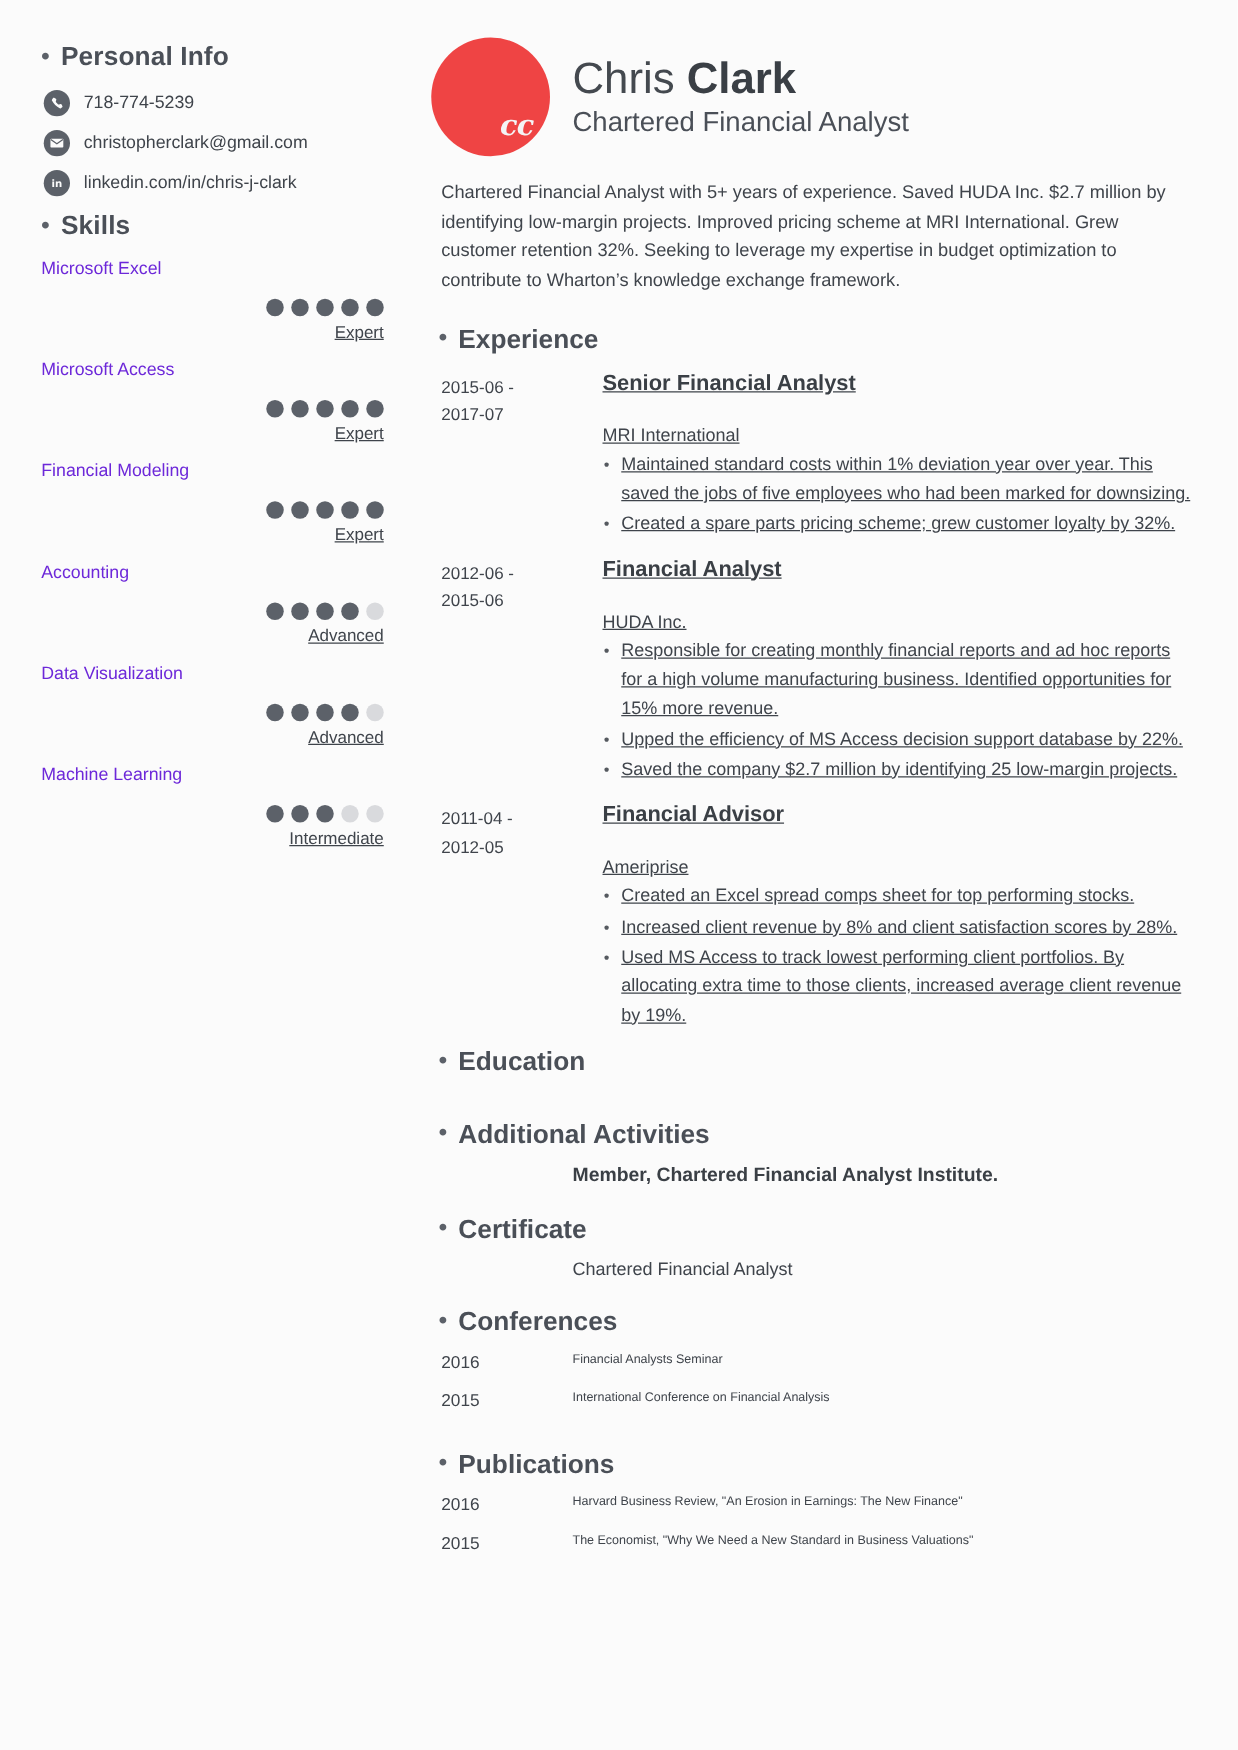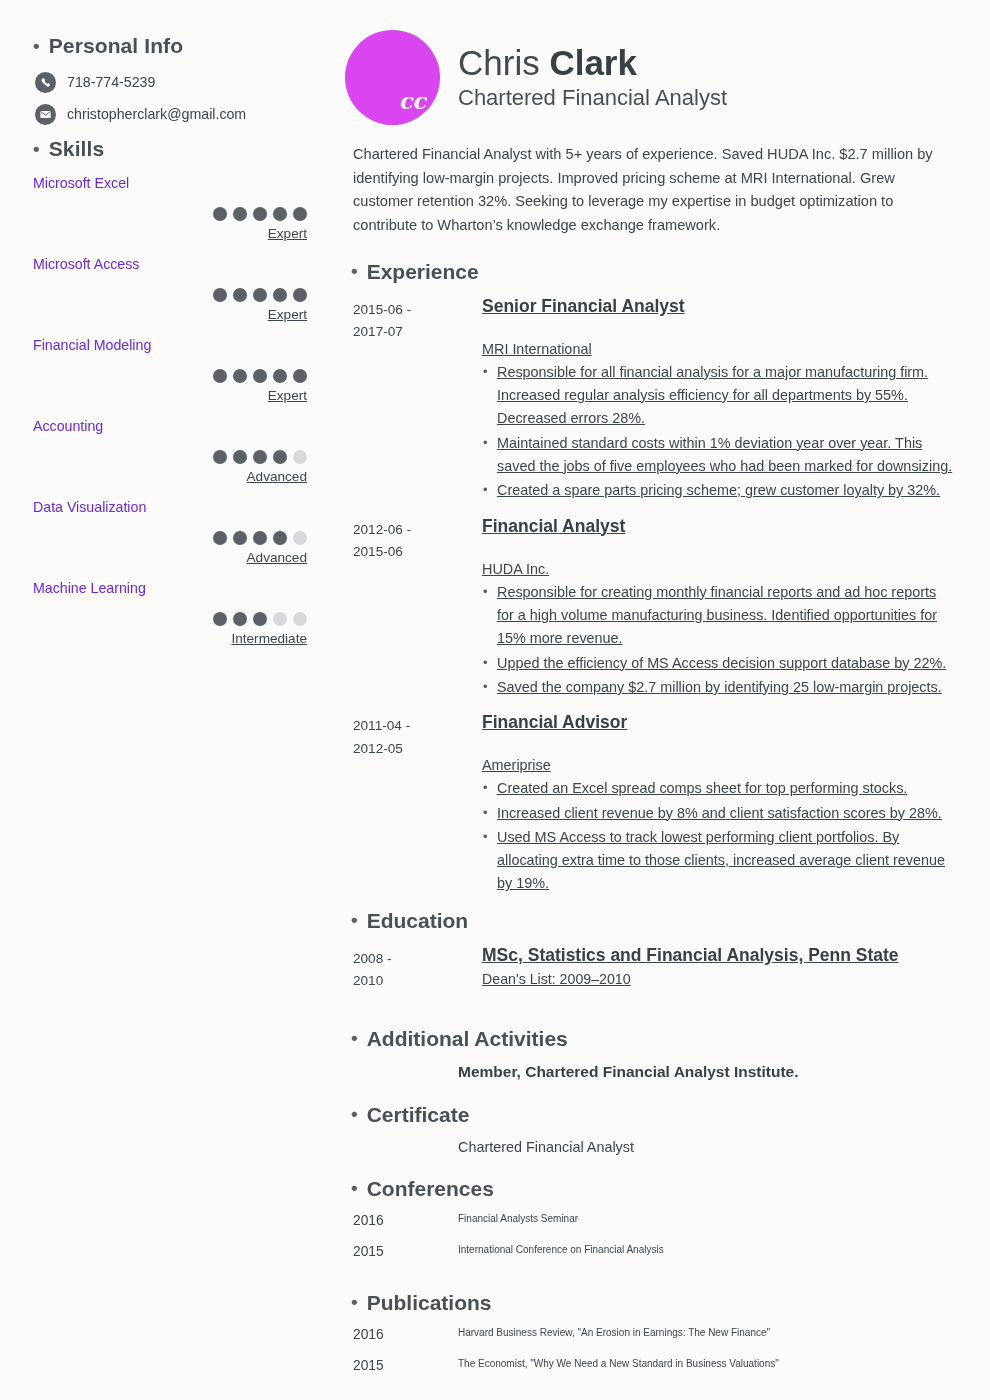--- a/index.html
+++ b/index.html
@@ -111,21 +111,21 @@
   }
 
   .header-row {
     display: flex;
     align-items: center;
     margin-bottom: 18px;
   }
   .avatar {
     width: 95px; height: 95px;
     border-radius: 50%;
-    background: #d946ef;
+    background: #ef4444;
     flex: 0 0 auto;
     position: relative;
     margin-right: 18px;
   }
   .avatar .mono {
     position: absolute;
     right: 13px;
     bottom: 13px;
     font-family: "DejaVu Serif", serif;
     font-style: italic;
@@ -281,20 +281,28 @@
         </div>
         <div class="contact-row">
           <span class="cicon">
             <svg width="13" height="13" viewBox="0 0 24 24">
               <rect x="2.5" y="5.5" width="19" height="13" rx="1.2" fill="#fbfbfb"></rect>
               <path d="M3 6.6l9 6.4 9-6.4" fill="none" stroke="#5c6169" stroke-width="1.8"></path>
             </svg>
           </span>
           <span class="contact-text">christopherclark@gmail.com</span>
         </div>
+        <div class="contact-row">
+          <span class="cicon">
+            <svg width="13" height="13" viewBox="0 0 24 24">
+              <text x="12" y="18" font-family="DejaVu Sans, sans-serif" font-size="15" font-weight="bold" fill="#fbfbfb" text-anchor="middle">in</text>
+            </svg>
+          </span>
+          <span class="contact-text">linkedin.com/in/chris-j-clark</span>
+        </div>
       </div>
 
     <div class="side-heading skills-heading">
       <span class="bull">•</span>
       <span>Skills</span>
     </div>
 
     <div class="skills-list">
         <div class="skill">
           <div class="skill-name">Microsoft Excel</div>
@@ -386,21 +394,20 @@
     <div id="experience-list">
         <div class="entry">
           <div class="entry-date">
             <div>2015-06 -</div>
             <div>2017-07</div>
           </div>
           <div class="entry-body">
             <div class="entry-title">Senior Financial Analyst</div>
             <div class="entry-sub">MRI International</div>
             <ul class="bullets">
-              <li>Responsible for all financial analysis for a major manufacturing firm. Increased regular analysis efficiency for all departments by 55%. Decreased errors 28%.</li>
               <li>Maintained standard costs within 1% deviation year over year. This saved the jobs of five employees who had been marked for downsizing.</li>
               <li>Created a spare parts pricing scheme; grew customer loyalty by 32%.</li>
             </ul>
           </div>
         </div>
         <div class="entry">
           <div class="entry-date">
             <div>2012-06 -</div>
             <div>2015-06</div>
           </div>
@@ -428,30 +435,20 @@
               <li>Used MS Access to track lowest performing client portfolios. By allocating extra time to those clients, increased average client revenue by 19%.</li>
             </ul>
           </div>
         </div>
       </div>
 
     <div class="section-heading">
       <span class="bull">•</span>
       <span>Education</span>
     </div>
-    <div class="entry">
-      <div class="entry-date">
-        <div>2008 -</div>
-        <div>2010</div>
-      </div>
-      <div class="entry-body">
-        <div class="edu-title">MSc, Statistics and Financial Analysis, Penn State</div>
-        <div class="edu-sub">Dean's List: 2009–2010</div>
-      </div>
-    </div>
 
     <div class="gap-md"></div>
 
     <div class="section-heading">
       <span class="bull">•</span>
       <span>Additional Activities</span>
     </div>
     <div class="plain-line">Member, Chartered Financial Analyst Institute.</div>
 
     <div class="gap-md"></div>

